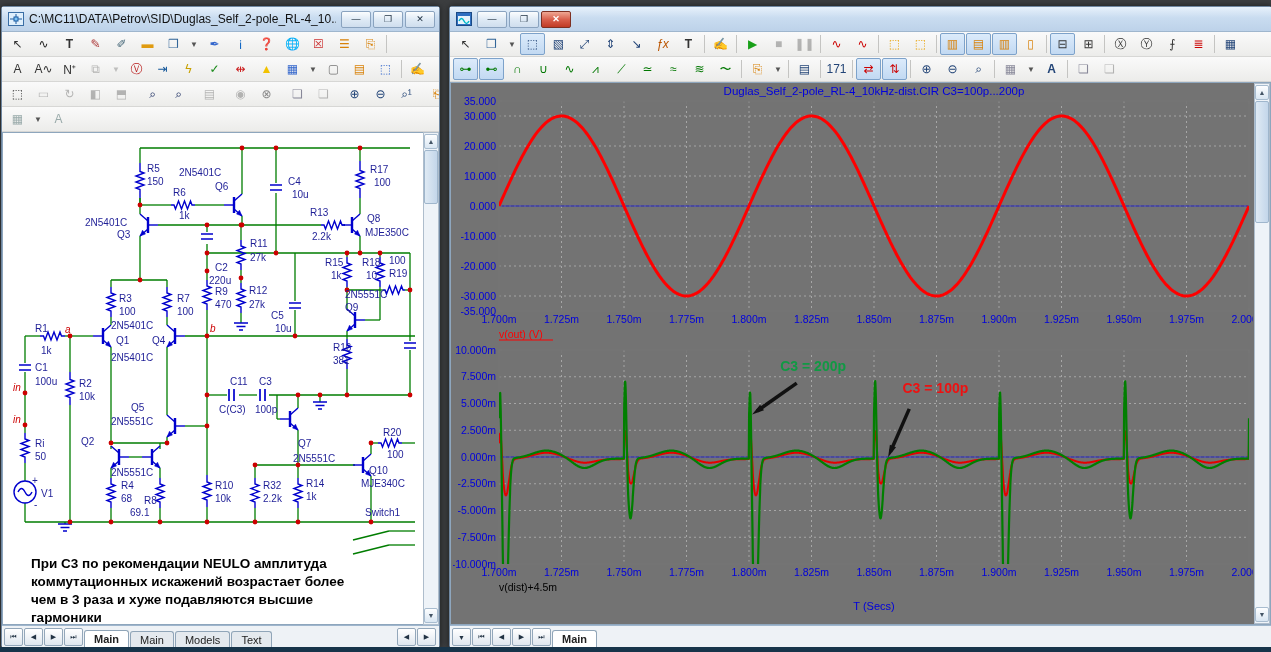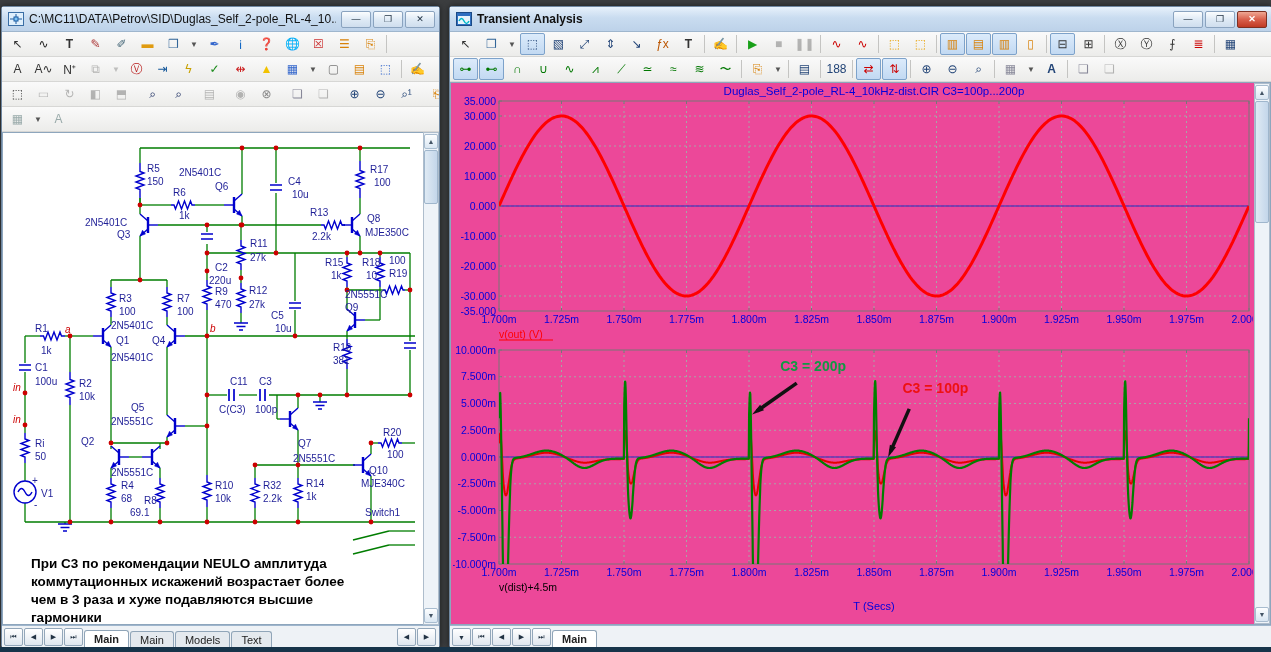--- a/index.html
+++ b/index.html
@@ -28,21 +28,21 @@
         background:linear-gradient(#fdfeff,#d9e6f2);border:1px solid #a8bccf;border-radius:2px;margin:1px 0;}
   .sthumb{width:12px;background:linear-gradient(90deg,#dfeaf4,#c3d6ea);border:1px solid #9fb6cc;border-radius:2px;height:52px;}
   .sspace{flex:1;}
   .tabbar{height:20px;display:flex;align-items:flex-end;gap:0;background:#eef2f6;border-top:1px solid #9fb6cd;padding:1px 2px 0 2px;}
   .navbtn{width:17px;height:16px;margin:0 1px 1px 0;display:flex;align-items:center;justify-content:center;font-size:7px;color:#234;
         background:linear-gradient(#ffffff,#dfe7ef);border:1px solid #93a7ba;border-radius:2px;}
   .tab{padding:2px 9px 2px 9px;font-size:11px;color:#222;background:#e4e9ee;border:1px solid #8fa;
        border:1px solid #90a5b8;border-bottom:none;border-radius:3px 3px 0 0;margin-right:1px;position:relative;top:1px;}
   .tab.active{background:#fff;font-weight:bold;top:0;}
   .tabspace{flex:1;}
-  .plotpane{flex:1;background:#ec4899;border:1px solid #8ea6bd;display:flex;min-height:0;}
+  .plotpane{flex:1;background:#737373;border:1px solid #8ea6bd;display:flex;min-height:0;}
   .charts{flex:1;padding:2px 0 0 2px;overflow:hidden;}
   svg text{font-family:"Liberation Sans",sans-serif;}
   .appicon{width:16px;height:14px;flex:none;}
   .bottomstrip{position:absolute;left:0;right:0;bottom:0;height:5px;background:#17344a;}
 </style>
 </head>
 <body>
 
 <div class="win" style="left:1px;top:6px;width:437px;height:640px;">
   <div class="titlebar">
@@ -467,37 +467,36 @@
     </div>
 </div>
 
 <div class="win" style="left:449px;top:6px;width:821px;height:640px;">
   <div class="titlebar">
     <svg class="appicon" viewBox="0 0 16 14">
       <rect x="0.5" y="0.5" width="15" height="13" fill="#2f6fc0" stroke="#1b4a86"></rect>
       <rect x="2" y="4" width="12" height="8" fill="#e8f4fb"></rect>
       <path d="M3 9 q2.5,-5 5,0 q2.5,5 5,0" stroke="#00b7c8" stroke-width="1.5" fill="none"></path>
     </svg>
-    <div class="ttl" style="font-weight:bold;">Transient Analysis</div>
     <div class="btns" id="rw-btns" style="display:flex;gap:2px;">
         <div class="winbtn">—</div>
         <div class="winbtn">❐</div>
         <div class="winbtn close-red">✕</div>
       </div>
   </div>
   <div class="tbar" id="rw-tb1">
       <div class="tbtn">↖</div>
       <div class="tbtn" style="color: rgb(51, 102, 153);">❒</div>
       <div class="tbtn drop">▼</div>
       <div class="tbtn pressed" style="color: rgb(34, 68, 119);">⬚</div>
       <div class="tbtn" style="color: rgb(34, 68, 119);">▧</div>
       <div class="tbtn" style="color: rgb(34, 68, 119);">⤢</div>
       <div class="tbtn" style="color: rgb(34, 68, 119);">⇕</div>
       <div class="tbtn" style="color: rgb(34, 68, 119);">↘</div>
-      <div class="tbtn" style="color: rgb(187, 85, 0);">ƒx</div>
+      <div class="tbtn" style="color: rgb(187, 85, 0); font-style: italic;">ƒx</div>
       <div class="tbtn" style="font-weight: bold;">T</div>
       <div class="tsep"></div>
       <div class="tbtn" style="color: rgb(85, 85, 85);">✍</div>
       <div class="tsep"></div>
       <div class="tbtn" style="color: rgb(24, 160, 24);">▶</div>
       <div class="tbtn disabled">■</div>
       <div class="tbtn disabled">❚❚</div>
       <div class="tsep"></div>
       <div class="tbtn" style="color: rgb(204, 0, 0);">∿</div>
       <div class="tbtn" style="color: rgb(204, 0, 0);">∿</div>
@@ -531,21 +530,21 @@
       <div class="tbtn" style="color: rgb(0, 119, 0);">≃</div>
       <div class="tbtn" style="color: rgb(0, 119, 0);">≈</div>
       <div class="tbtn" style="color: rgb(0, 119, 0);">≋</div>
       <div class="tbtn" style="color: rgb(0, 119, 0);">〜</div>
       <div class="tsep"></div>
       <div class="tbtn" style="color: rgb(216, 130, 10);">⎘</div>
       <div class="tbtn drop">▼</div>
       <div class="tsep"></div>
       <div class="tbtn" style="color: rgb(34, 68, 119);">▤</div>
       <div class="tsep"></div>
-      <div class="tbtn" style="color: rgb(34, 68, 119);">188</div>
+      <div class="tbtn" style="color: rgb(34, 68, 119);">171</div>
       <div class="tsep"></div>
       <div class="tbtn pressed" style="color: rgb(204, 0, 0);">⇄</div>
       <div class="tbtn pressed" style="color: rgb(204, 0, 0);">⇅</div>
       <div class="tsep"></div>
       <div class="tbtn" style="color: rgb(34, 68, 119);">⊕</div>
       <div class="tbtn" style="color: rgb(34, 68, 119);">⊖</div>
       <div class="tbtn" style="color: rgb(34, 68, 119);">⌕</div>
       <div class="tsep"></div>
       <div class="tbtn" style="color: rgb(136, 136, 153);">▦</div>
       <div class="tbtn drop">▼</div>

